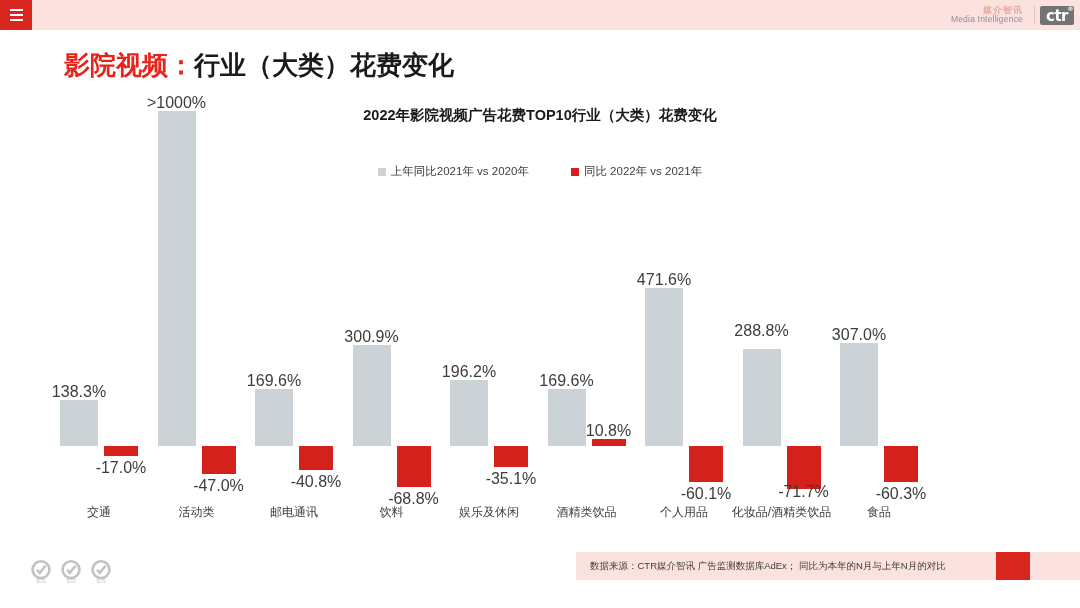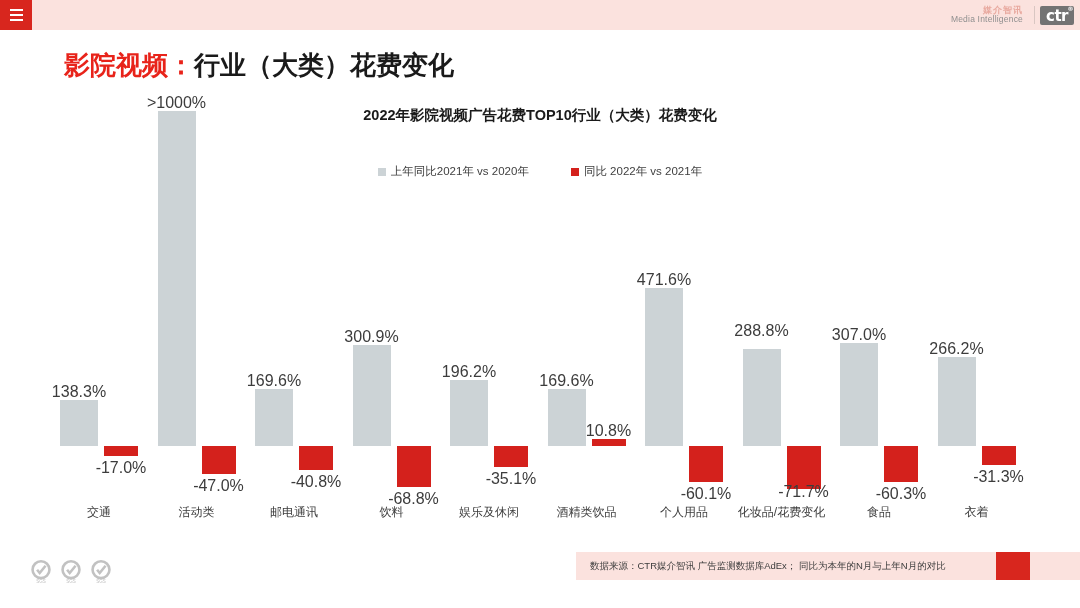--- a/index.html
+++ b/index.html
@@ -186,35 +186,28 @@
         <div class="vlabel" style="left: -21px; width: 80px; top: 71.014px;">471.6%</div>
         <div class="bar red down" style="left: 44px; width: 34px; height: 36.06px;"></div>
         <div class="vlabel" style="left: 21px; width: 80px; top: 285.06px;">-60.1%</div>
         <div class="cat-label" style="left: -21px; width: 120px;">个人用品</div>
       </div>
       <div class="group" style="left: 742.5px; width: 78px;">
         <div class="bar up gray" style="left: 0px; width: 38px; height: 96.748px;"></div>
         <div class="vlabel" style="left: -21px; width: 80px; top: 122px;">288.8%</div>
         <div class="bar red down" style="left: 44px; width: 34px; height: 43.02px;"></div>
         <div class="vlabel" style="left: 21px; width: 80px; top: 283px;">-71.7%</div>
-        <div class="cat-label" style="left: -21px; width: 120px;">化妆品/花费变化</div>
+        <div class="cat-label" style="left: -21px; width: 120px;">化妆品/酒精类饮品</div>
       </div>
       <div class="group" style="left: 840px; width: 78px;">
         <div class="bar up gray" style="left: 0px; width: 38px; height: 102.845px;"></div>
         <div class="vlabel" style="left: -21px; width: 80px; top: 126.155px;">307.0%</div>
         <div class="bar red down" style="left: 44px; width: 34px; height: 36.18px;"></div>
         <div class="vlabel" style="left: 21px; width: 80px; top: 285.18px;">-60.3%</div>
         <div class="cat-label" style="left: -21px; width: 120px;">食品</div>
-      </div>
-      <div class="group" style="left: 937.5px; width: 78px;">
-        <div class="bar up gray" style="left: 0px; width: 38px; height: 89.177px;"></div>
-        <div class="vlabel" style="left: -21px; width: 80px; top: 139.823px;">266.2%</div>
-        <div class="bar red down" style="left: 44px; width: 34px; height: 18.78px;"></div>
-        <div class="vlabel" style="left: 21px; width: 80px; top: 267.78px;">-31.3%</div>
-        <div class="cat-label" style="left: -21px; width: 120px;">衣着</div>
       </div>
     </div>
 
   <div class="footer-band"></div>
   <div class="footer-note">数据来源：CTR媒介智讯 广告监测数据库AdEx； 同比为本年的N月与上年N月的对比</div>
   <div class="footer-sq"></div>
 
   <div class="sgs-row">
     <svg class="sgs" viewBox="0 0 40 40">
       <circle cx="20" cy="18" r="13" fill="none" stroke="#c2c2c2" stroke-width="4"></circle>

